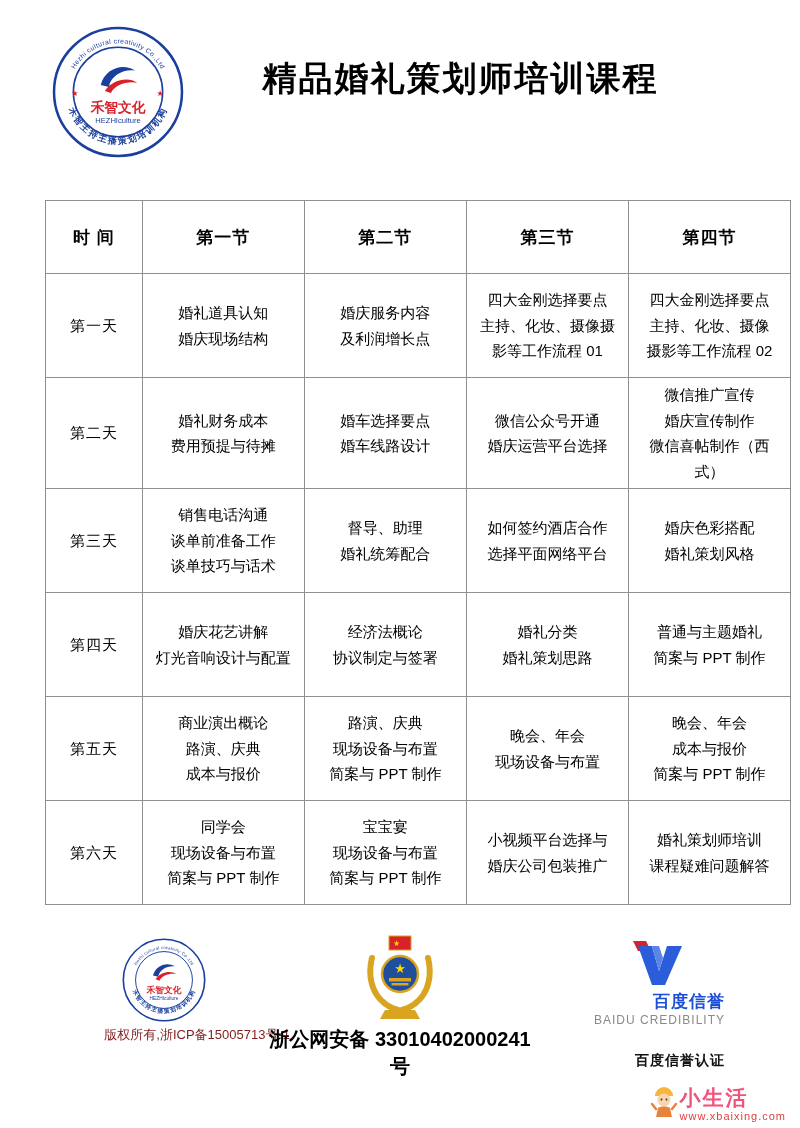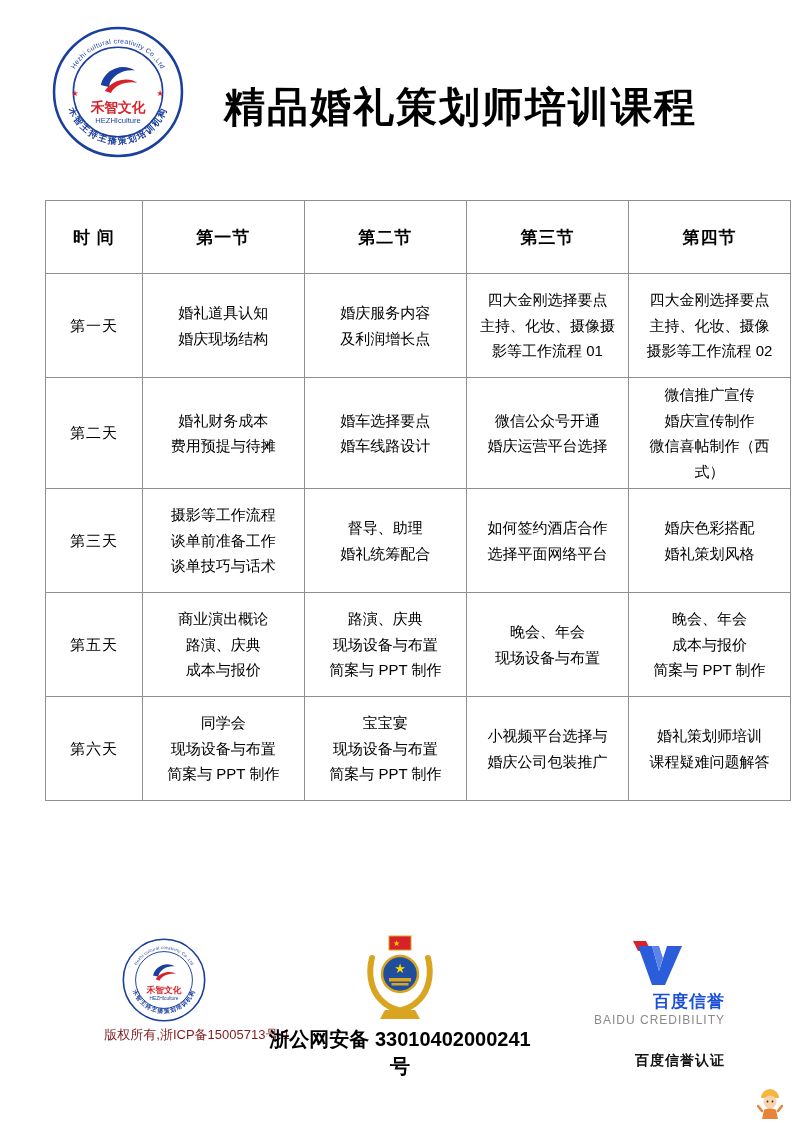--- a/index.html
+++ b/index.html
@@ -5,22 +5,22 @@
   html,body{margin:0;padding:0;}
   body{
     width:800px;height:1128px;position:relative;background:#ffffff;
     font-family:"Liberation Sans","DejaVu Sans",sans-serif;color:#000;
     overflow:hidden;
   }
   
   .logo-wrap{position:absolute;}
   .logo-header{left:52px;top:26px;width:132px;height:132px;}
   .page-title{
-    position:absolute;left:178px;top:80px;width:565px;
-    font-size:41px;font-weight:800;letter-spacing:2px;text-align:center;
+    position:absolute;left:178px;top:56px;width:565px;
+    font-size:34px;font-weight:800;letter-spacing:2px;text-align:center;
     font-family:"DejaVu Sans","Liberation Sans",sans-serif;color:#000;
   }
   
   .course-table{
     position:absolute;left:45px;top:200px;width:746px;
     border-collapse:collapse;table-layout:fixed;
   }
   .course-table th,.course-table td{
     border:1px solid #8f8f8f;text-align:center;vertical-align:middle;
     padding:4px 6px;
@@ -118,29 +118,40 @@
     <td class="cell">婚车选择要点
 婚车线路设计</td>
     <td class="cell">微信公众号开通
 婚庆运营平台选择</td>
     <td class="cell">微信推广宣传
 婚庆宣传制作
 微信喜帖制作（西式）</td>
   </tr>
   <tr>
     <td class="day-cell">第三天</td>
-    <td class="cell">摄影等工作流程
+    <td class="cell">销售电话沟通
 谈单前准备工作
 谈单技巧与话术</td>
     <td class="cell">督导、助理
 婚礼统筹配合</td>
     <td class="cell">如何签约酒店合作
 选择平面网络平台</td>
     <td class="cell">婚庆色彩搭配
 婚礼策划风格</td>
+  </tr>
+  <tr>
+    <td class="day-cell">第四天</td>
+    <td class="cell">婚庆花艺讲解
+灯光音响设计与配置</td>
+    <td class="cell">经济法概论
+协议制定与签署</td>
+    <td class="cell">婚礼分类
+婚礼策划思路</td>
+    <td class="cell">普通与主题婚礼
+简案与 PPT 制作</td>
   </tr>
   <tr>
     <td class="day-cell">第五天</td>
     <td class="cell">商业演出概论
 路演、庆典
 成本与报价</td>
     <td class="cell">路演、庆典
 现场设备与布置
 简案与 PPT 制作</td>
     <td class="cell">晚会、年会
@@ -220,13 +231,17 @@
 <div class="watermark">
   <svg class="wm-figure" viewBox="0 0 26 34">
     <path d="M4,10 A9,9 0 0 1 22,10 Z" fill="#f5b63f"></path>
     <circle cx="13" cy="14" r="6.5" fill="#f8d3ae"></circle>
     <circle cx="10.5" cy="13.5" r="0.9" fill="#3a2a1a"></circle>
     <circle cx="15.5" cy="13.5" r="0.9" fill="#3a2a1a"></circle>
     <path d="M7,22 C9,20 17,20 19,22 L21,31 L5,31 Z" fill="#e8833a"></path>
     <path d="M5,23 L1,18" stroke="#e8833a" stroke-width="2.5" stroke-linecap="round"></path>
     <path d="M21,23 L25,18" stroke="#e8833a" stroke-width="2.5" stroke-linecap="round"></path>
   </svg>
+  <div>
+    <div class="wm-title">小生活</div>
+    <div class="wm-url">www.xbaixing.com</div>
+  </div>
 </div>
 
 </body></html>

